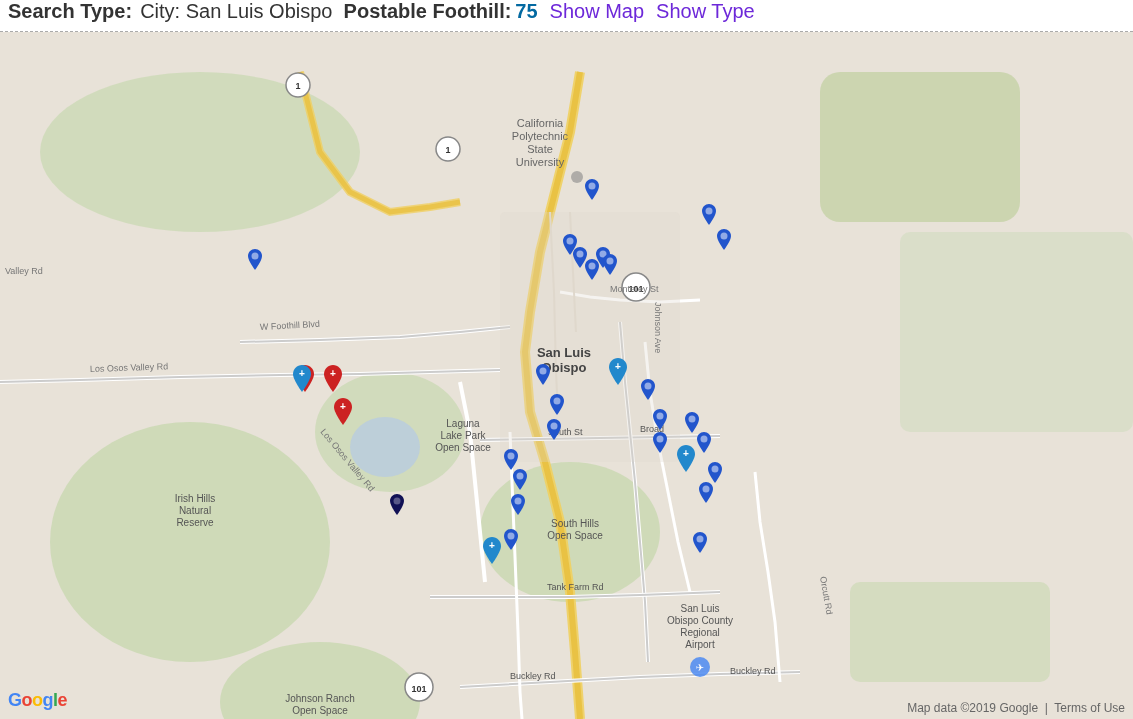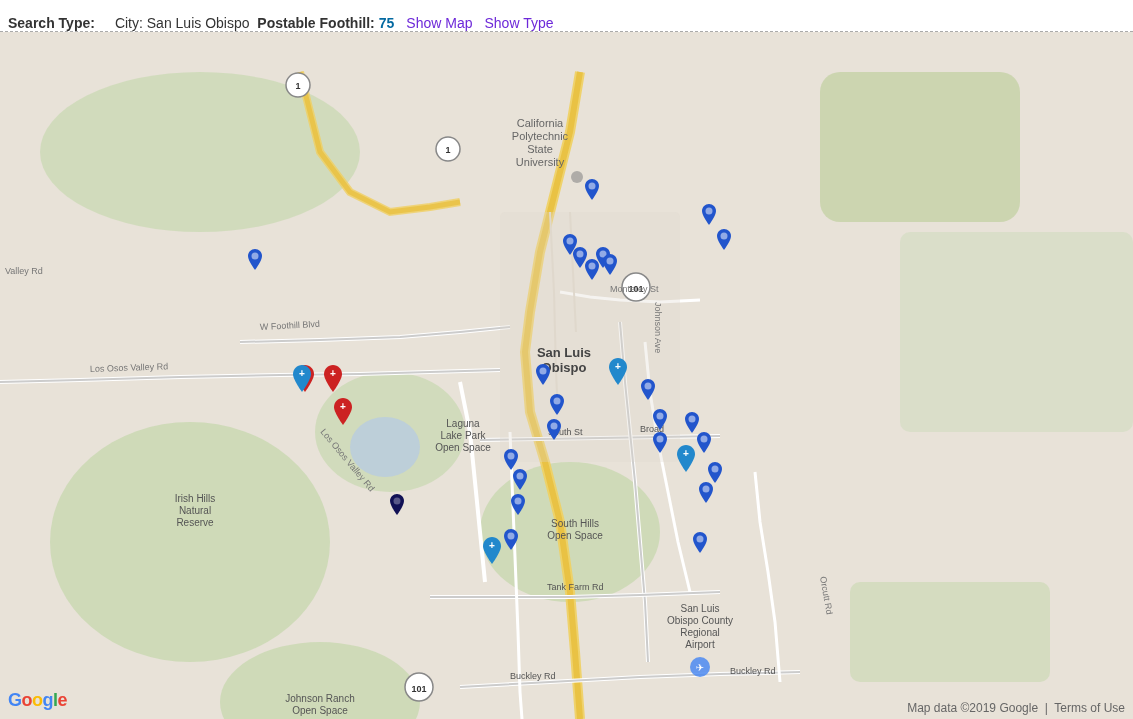--- a/index.html
+++ b/index.html
@@ -3,30 +3,30 @@
   <meta charset="utf-8">
   <style>
     * { margin: 0; padding: 0; box-sizing: border-box; }
     body { width: 1133px; height: 719px; overflow: hidden; font-family: Arial, sans-serif; }
 
     #header {
       height: 32px;
       background: #fff;
       border-bottom: 1px dashed #aaa;
       display: flex;
-      align-items: flex-end;
+      align-items: flex-start;
       padding: 0 8px;
-      font-size: 14px;
+      font-size: 20px;
       color: #333;
       z-index: 10;
       position: relative;
     }
 
     #header .label { font-weight: bold; }
-    #header .value { margin-left: 20px; }
+    #header .value { margin-left: 8px; }
     #header .count { font-weight: bold; margin-left: 4px; color: #0369a1; }
     #header .link {
       color: #6d28d9;
       margin-left: 12px;
       cursor: pointer;
       text-decoration: none;
     }
 
     #map-container {
       width: 1133px;

